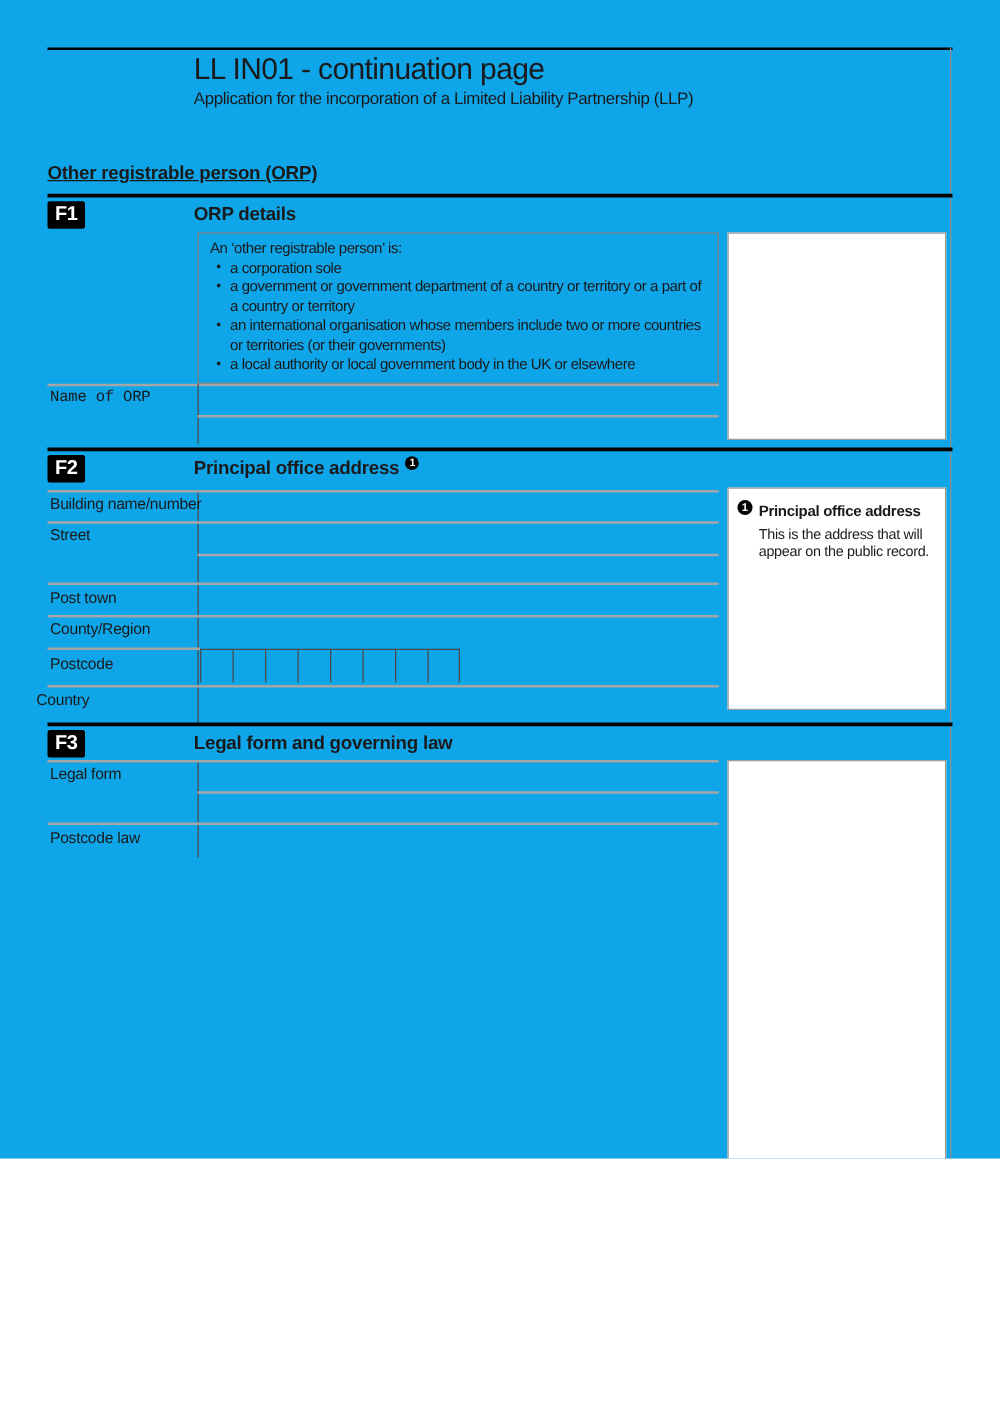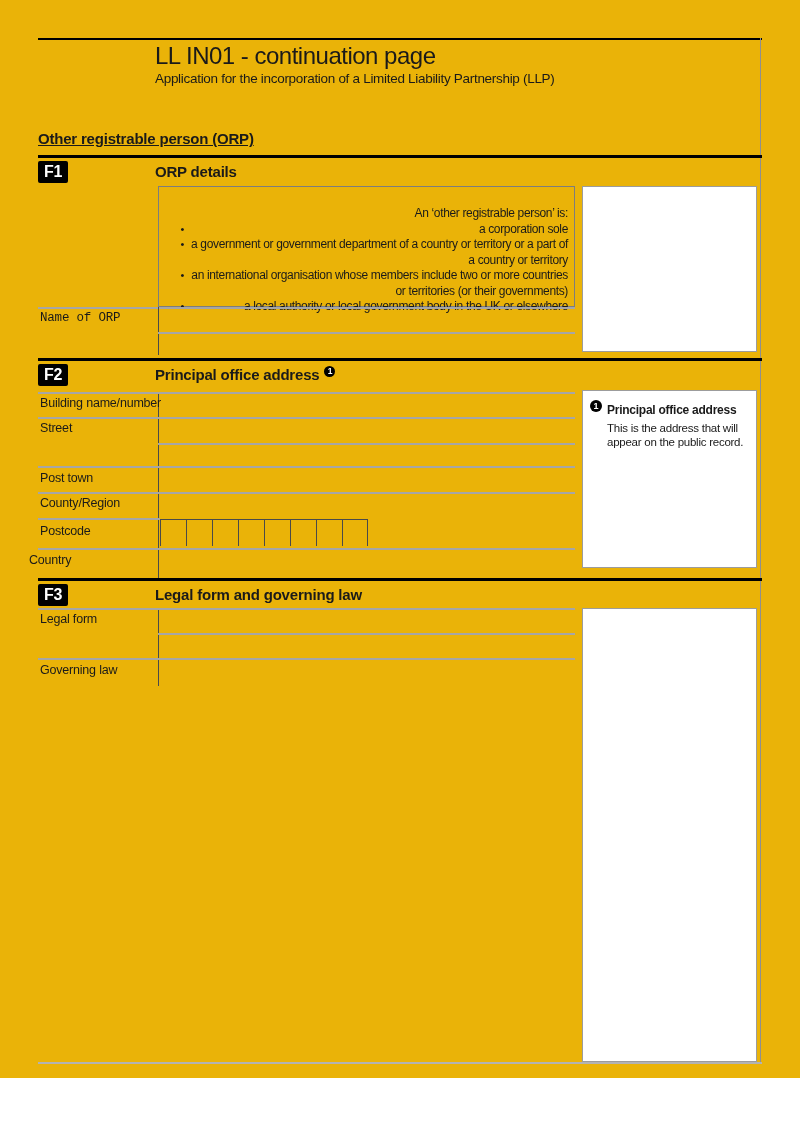--- a/index.html
+++ b/index.html
@@ -1,38 +1,38 @@
 <!DOCTYPE html>
 <html><head>
 <meta charset="utf-8">
 <style>
   html,body{margin:0;padding:0;background:#ffffff;}
   .page{
-    position:relative;width:800px;height:1078px;background:#eab308;overflow:hidden;
+    position:relative;width:800px;height:927px;background:#0ea5e9;overflow:hidden;
     font-family:"Liberation Sans","DejaVu Sans",sans-serif;color:#1a1a1a;
   }
   .abs{position:absolute;}
   .rule-thick{background:#000000;height:3px;}
   .rule-top{background:#000000;height:2px;}
   .rule-thin{background:#a6a6a6;height:2px;}
   .rule-bottom{background:#b3b3b3;height:2px;}
   .vline{background:#4a4a4a;width:1px;}
   .frame-right{background:#8f8f8f;width:1px;}
   .page-title{font-size:24px;font-weight:400;letter-spacing:-0.5px;white-space:nowrap;}
   .page-subtitle{font-size:13.5px;font-weight:400;letter-spacing:-0.3px;white-space:nowrap;}
   .orp-heading{font-size:15px;font-weight:700;letter-spacing:-0.2px;white-space:nowrap;text-decoration:underline;}
   .badge{
     width:30px;height:22px;background:#000000;color:#ffffff;border-radius:2px;
     display:flex;align-items:center;justify-content:center;
     font-size:16px;font-weight:700;letter-spacing:-0.3px;text-align:center;
   }
   .sec-title{font-size:15px;font-weight:700;letter-spacing:-0.2px;white-space:nowrap;}
   .field-label{font-size:12.5px;font-weight:400;letter-spacing:-0.2px;white-space:nowrap;}
-  .info-box{border:1px solid #7d7d7d;box-sizing:border-box;padding:19px 6px 0 9px;
-    font-size:12px;letter-spacing:-0.35px;line-height:15.5px;text-align:right;}
+  .info-box{border:1px solid #7d7d7d;box-sizing:border-box;padding:4px 6px 0 9px;
+    font-size:12px;letter-spacing:-0.35px;line-height:15.5px;}
   .bullet-row{display:flex;}
   .bullet-dot{width:16px;flex:0 0 16px;padding-left:5px;box-sizing:border-box;font-size:11px;}
   .bullet-text{flex:1;}
   .note-box{border:1px solid #9c9c9c;box-sizing:border-box;background:#ffffff;}
   .note-content{display:flex;padding:9px 6px 0 7px;}
   .note-text{flex:1;padding-left:5px;}
   .note-title{font-size:12px;font-weight:700;letter-spacing:-0.25px;line-height:13px;}
   .note-body{font-size:11.5px;letter-spacing:-0.25px;line-height:14px;margin-top:3px;}
   .marker-icon{
     display:inline-flex;width:12px;height:12px;border-radius:50%;background:#000000;color:#ffffff;
@@ -145,18 +145,18 @@
   <div class="abs note-box" style="left:582px;top:608px;width:175px;height:454px;"></div>
 
   <div class="abs vline" style="left:158px;top:608px;height:78px;"></div>
 
   <div class="abs rule-thin" style="left:38px;top:608px;width:537px;"></div>
   <div class="abs field-label" style="left:40px;top:612px;">Legal form</div>
   <div class="abs rule-thin" style="left:158px;top:633px;width:417px;"></div>
   <div class="abs input-zone" style="left:159px;top:610px;width:416px;height:46px;"></div>
 
   <div class="abs rule-thin" style="left:38px;top:658px;width:537px;"></div>
-  <div class="abs field-label" style="left:40px;top:663px;">Governing law</div>
+  <div class="abs field-label" style="left:40px;top:663px;">Postcode law</div>
   <div class="abs input-zone" style="left:159px;top:660px;width:416px;height:25px;"></div>
 
   <div class="abs rule-bottom" style="left:38px;top:1062px;width:724px;"></div>
 
 </div>
 
 </body></html>

